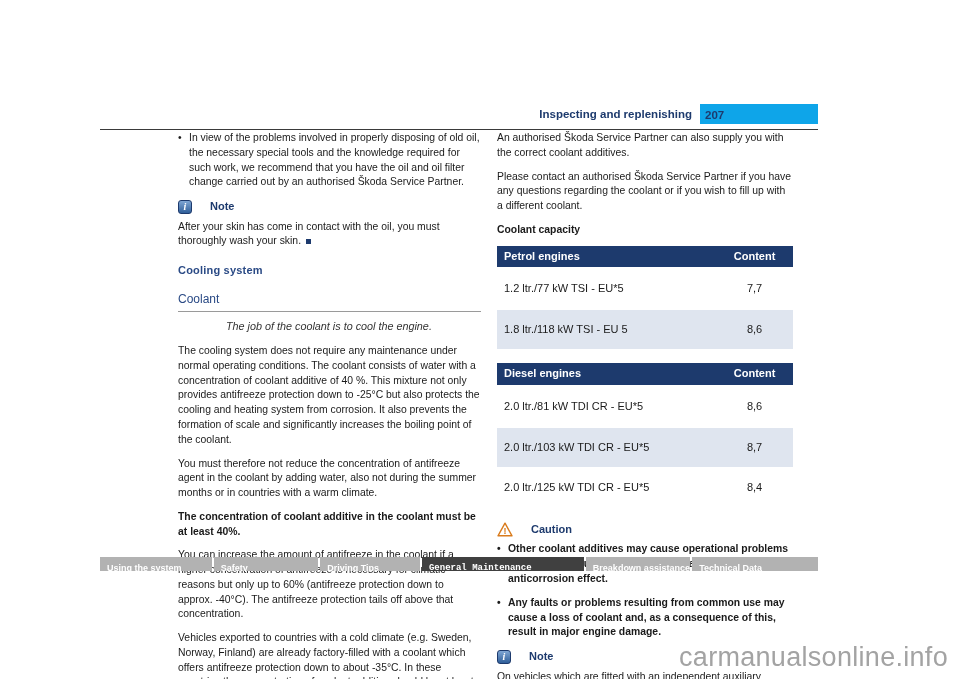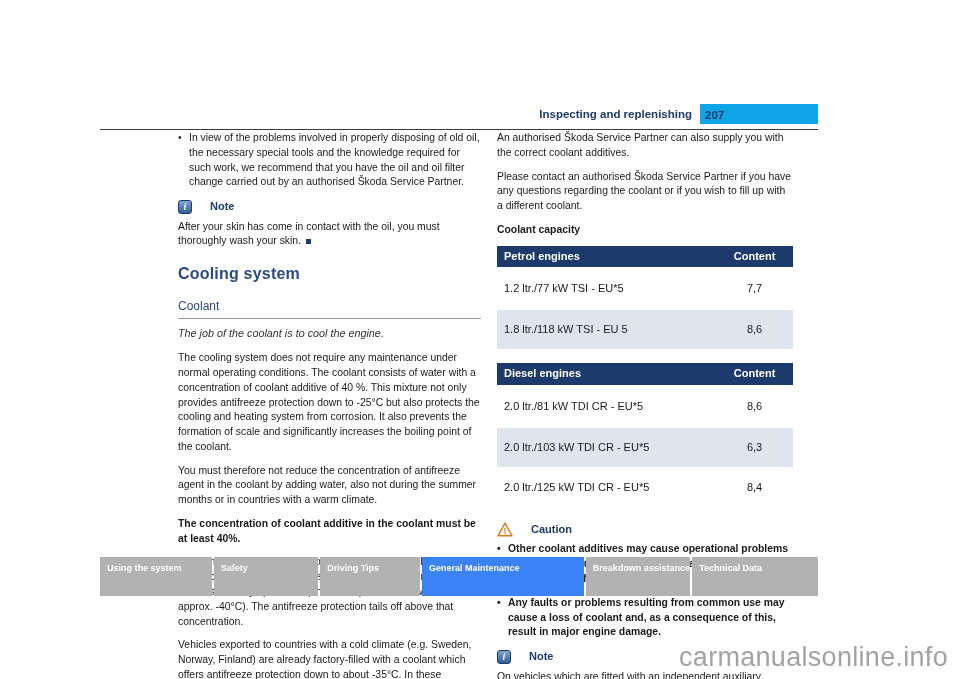--- a/index.html
+++ b/index.html
@@ -29,38 +29,38 @@
   .ncblock { margin-top:4px; margin-bottom:8px; }
   .nc-head { display:flex; align-items:center; margin-bottom:5px; }
   .nc-title { color:#1d3a6d; font-weight:bold; font-size:11px; margin-left:18px; }
   .note-icon { width:14px; height:14px; border-radius:3px; background:linear-gradient(180deg,#7fa6d4,#2f5e99);
                border:1px solid #1d3a6d; color:#fff; font-weight:bold; font-style:italic; font-size:10px;
                display:flex; align-items:center; justify-content:center; font-family:"Liberation Serif", serif; }
   .caution-icon { width:16px; height:15px; }
   .endmark { display:inline-block; width:5px; height:5px; background:#1d3a6d; margin-left:5px; }
 
   
-  .h1 { color:#2a4a85; font-size:16px; font-weight:bold; margin:14px 0 12px 0; letter-spacing:0.2px; }
+  .h1 { color:#2a4a85; font-size:11px; font-weight:bold; margin:14px 0 12px 0; letter-spacing:0.2px; }
   .h2 { color:#2a4a85; font-size:12px; border-bottom:1px solid #9a9a9a; padding-bottom:3px; margin-bottom:7px; }
-  .tagline { font-style:italic; color:#333; font-size:10.8px; margin-bottom:10px; }
+  .tagline { font-style:italic; color:#333; font-size:10.8px; margin-bottom:10px;margin-left:48px; }
   .cap-head { font-weight:bold; margin:4px 0 8px 0; }
 
   
   table { width:100%; border-collapse:collapse; font-size:11px; margin-bottom:13px; }
   th { background:#1d3a6d; color:#fff; font-weight:bold; text-align:left; padding:3px 7px; border-bottom:2px solid #fff; }
   th.num, td.num { text-align:center; width:26%; }
   td { padding:12px 7px; border-bottom:1px solid #fff; }
   tr.r-even td { background:#ffffff; }
   tr.r-odd  td { background:#dfe5ef; }
 
   
-  .footer-nav { position:absolute; left:100px; top:557px; width:718px; height:39px; display:flex; gap:2px; }
+  .footer-nav { position:absolute; left:100px; top:557px; width:718px; height:14px; display:flex; gap:2px; }
   .tab { background:#b2b2b2; color:#fff; font-weight:bold; font-size:9px; line-height:22px; padding-left:7px;
          overflow:hidden; white-space:nowrap; }
-  .tab.active { background:#3b82f6; }
+  .tab.active { background:#404040;font-family:Liberation Mono, monospace; }
   .t1{flex:113 0 0;} .t2{flex:105 0 0;} .t3{flex:100 0 0;} .t4{flex:167 0 0;} .t5{flex:105 0 0;} .t6{flex:128 0 0;}
 
   
   .watermark { position:absolute; right:12px; bottom:6px; color:#a3a3a3; font-size:27px; letter-spacing:0.3px; }
 </style>
 </head>
 <body>
 
 <div class="page">
 
@@ -122,21 +122,21 @@
           <tr>
         <th>Diesel engines</th>
         <th class="num">Content</th>
       </tr>
       <tr class="r-even">
         <td>2.0 ltr./81 kW TDI CR - EU*5</td>
             <td class="num">8,6</td>
       </tr>
       <tr class="r-odd">
         <td>2.0 ltr./103 kW TDI CR - EU*5</td>
-            <td class="num">6,3</td>
+            <td class="num">8,7</td>
       </tr>
       <tr class="r-even">
         <td>2.0 ltr./125 kW TDI CR - EU*5</td>
             <td class="num">8,4</td>
       </tr>
     </tbody>
       </table>
 
     <div class="ncblock">
       <div class="nc-head">

